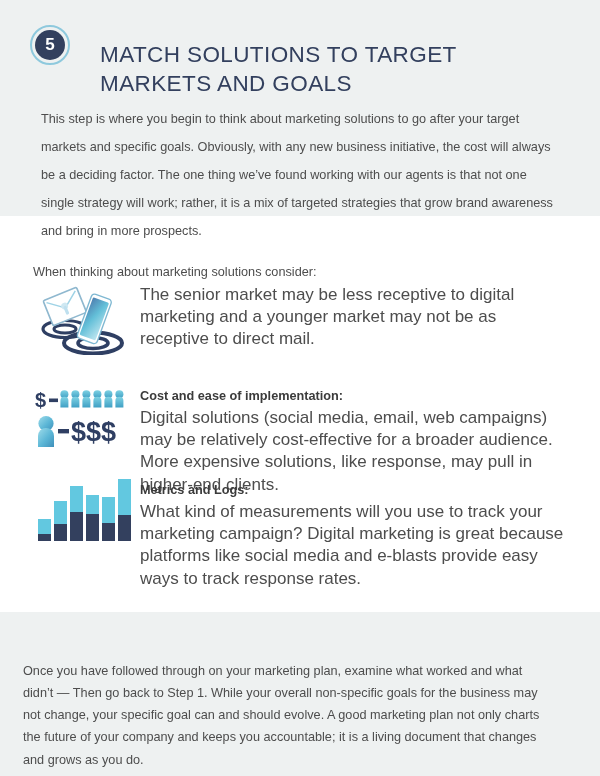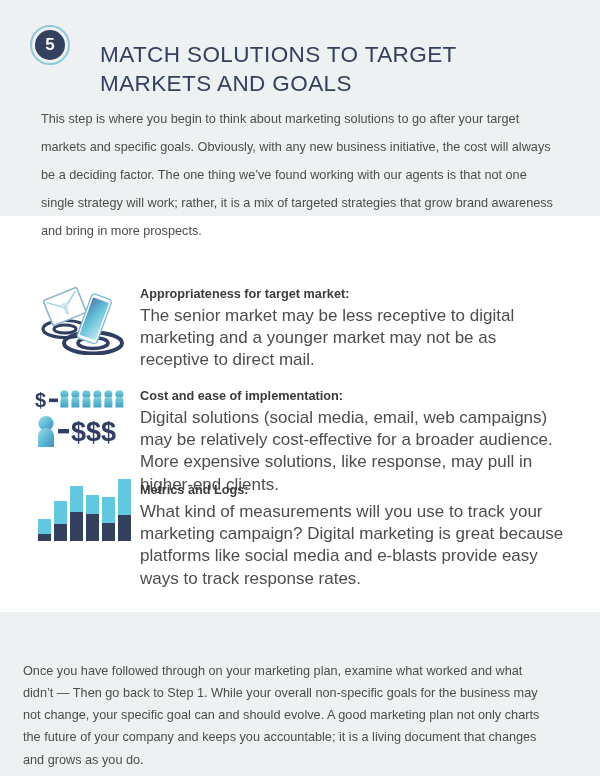--- a/index.html
+++ b/index.html
@@ -165,20 +165,21 @@
   <div class="header">
     <div class="step-badge">
       <div class="ring"></div>
       <div class="disc">5</div>
     </div>
     <h1 class="header-title">MATCH SOLUTIONS TO TARGET MARKETS AND GOALS</h1>
   </div>
 
   <p class="intro">This step is where you begin to think about marketing solutions to go after your target markets and specific goals. Obviously, with any new business initiative, the cost will always be a deciding factor. The one thing we’ve found working with our agents is that not one single strategy will work; rather, it is a mix of targeted strategies that grow brand awareness and bring in more prospects.</p>
 
+  <p class="consider-lead">When thinking about marketing solutions consider:</p>
 
   <div class="feature feature-1">
     <div class="feature-icon">
       <svg width="100" height="72" viewBox="0 0 100 72" aria-hidden="true">
 
         <ellipse cx="32" cy="46" rx="22" ry="8.5" fill="none" stroke="#2f3f63" stroke-width="3.2"></ellipse>
         <ellipse cx="32" cy="46" rx="11" ry="4" fill="none" stroke="#2f3f63" stroke-width="3"></ellipse>
 
         <ellipse cx="60" cy="60" rx="29" ry="10.5" fill="none" stroke="#2f3f63" stroke-width="4"></ellipse>
         <ellipse cx="60" cy="60" rx="15" ry="5.5" fill="none" stroke="#2f3f63" stroke-width="3.6"></ellipse>
@@ -197,21 +198,20 @@
               <stop offset="0%" stop-color="#4f7fb0"></stop>
               <stop offset="45%" stop-color="#63bfd8"></stop>
               <stop offset="100%" stop-color="#bfe6f0"></stop>
             </linearGradient>
           </defs>
           <rect x="52" y="15.5" width="17" height="40" rx="1.5" fill="url(#phoneGrad)"></rect>
         </g>
       </svg>
     </div>
     <div class="feature-body">
-      <p class="feature-title">Appropriateness for target market:</p>
       <p class="feature-text">The senior market may be less receptive to digital marketing and a younger market may not be as receptive to direct mail.</p>
     </div>
   </div>
 
   <div class="feature feature-2">
     <div class="feature-icon">
       <svg width="100" height="72" viewBox="0 0 100 72" aria-hidden="true">
         <defs>
           <linearGradient id="pplGrad" x1="0" y1="0" x2="0" y2="1">
             <stop offset="0%" stop-color="#7fd3e4"></stop>

